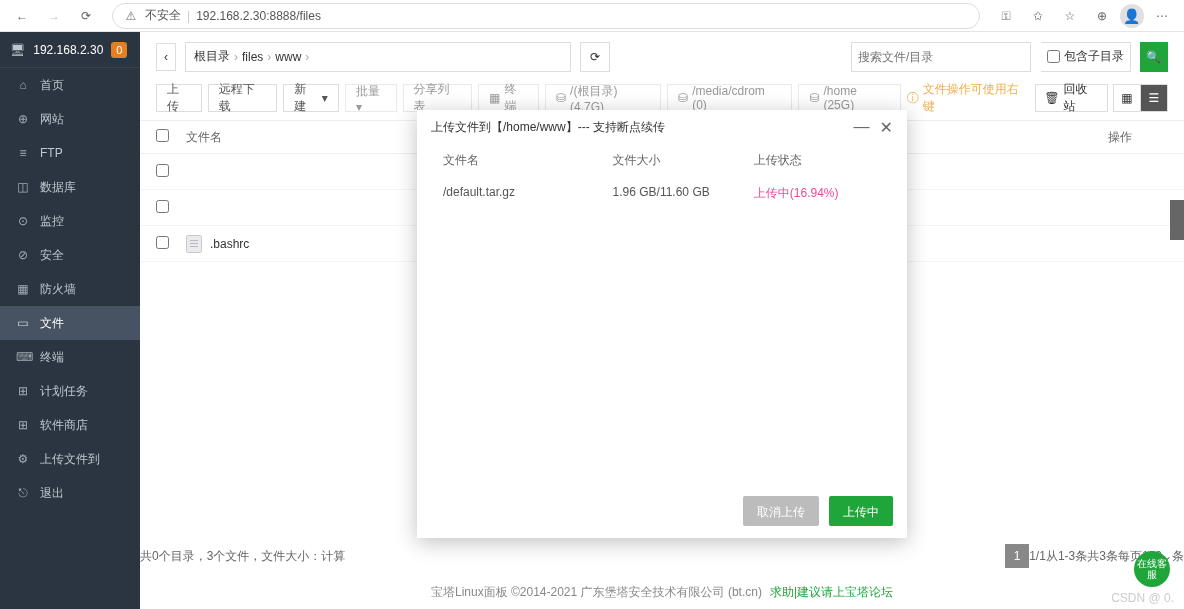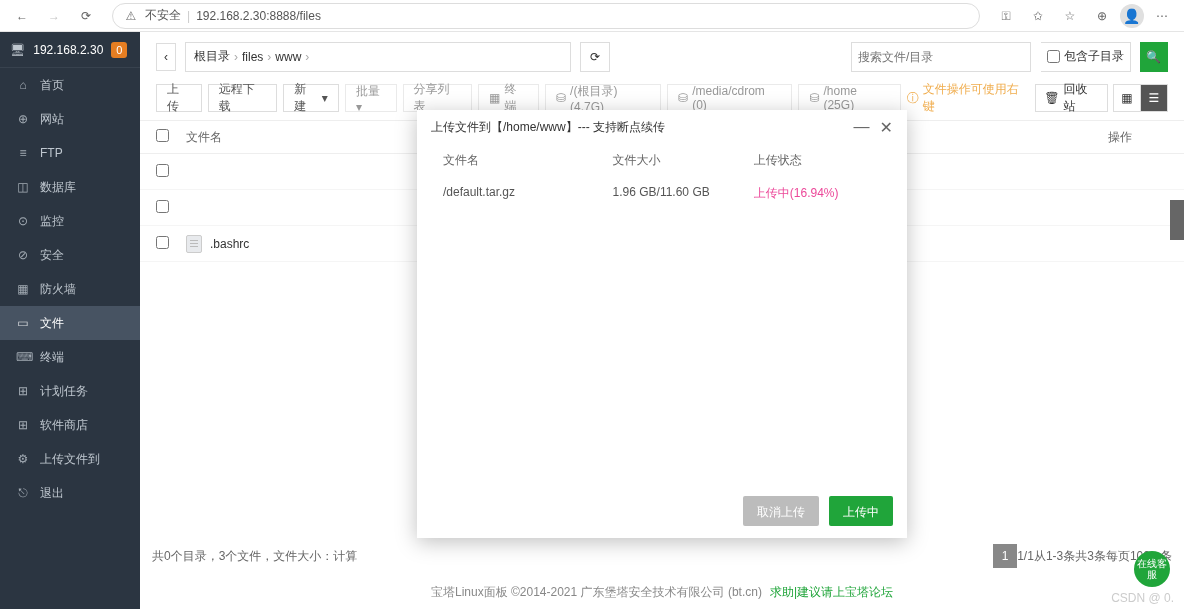--- a/index.html
+++ b/index.html
@@ -40,21 +40,21 @@
 
 .filehead{height:34px;border-top:1px solid #eee;border-bottom:1px solid #eee;display:flex;align-items:center;padding:0 16px;color:#666}
 .col-cb{width:30px}
 .col-name{flex:1}
 .col-op{width:60px;text-align:left}
 .filelist{flex:1;overflow:auto}
 .frow{height:36px;display:flex;align-items:center;padding:0 16px;border-bottom:1px solid #f5f5f5}
 .fico{width:16px;height:18px;background:#e8eaed;border:1px solid #ccc;border-radius:2px;margin-right:8px;position:relative}
 .fico:before{content:'';position:absolute;left:3px;right:3px;top:4px;height:1px;background:#bbb;box-shadow:0 3px 0 #bbb,0 6px 0 #bbb}
 
-.footer{height:40px;display:flex;align-items:center;padding:0 12px;color:#666}
+.footer{height:40px;display:flex;align-items:center;padding:0 0;color:#666}
 .pg{width:24px;height:24px;border:1px solid #ddd;display:flex;align-items:center;justify-content:center}
 .pg.active{background:#888;color:#fff;border-color:#888}
 .credit{text-align:center;color:#888;padding:8px;font-size:12px}
 .credit a{color:#20a53a;text-decoration:none;margin-left:8px}
 
 .modal-mask{position:absolute;inset:0;display:flex;align-items:flex-start;justify-content:center;padding-top:78px}
 .modal{width:490px;background:#fff;box-shadow:0 4px 20px rgba(0,0,0,.25)}
 .m-head{height:34px;display:flex;align-items:center;padding:0 14px;font-size:14px}
 .m-close{margin-left:auto;display:flex;gap:10px}
 .m-close span{cursor:pointer;font-size:16px;color:#666}

